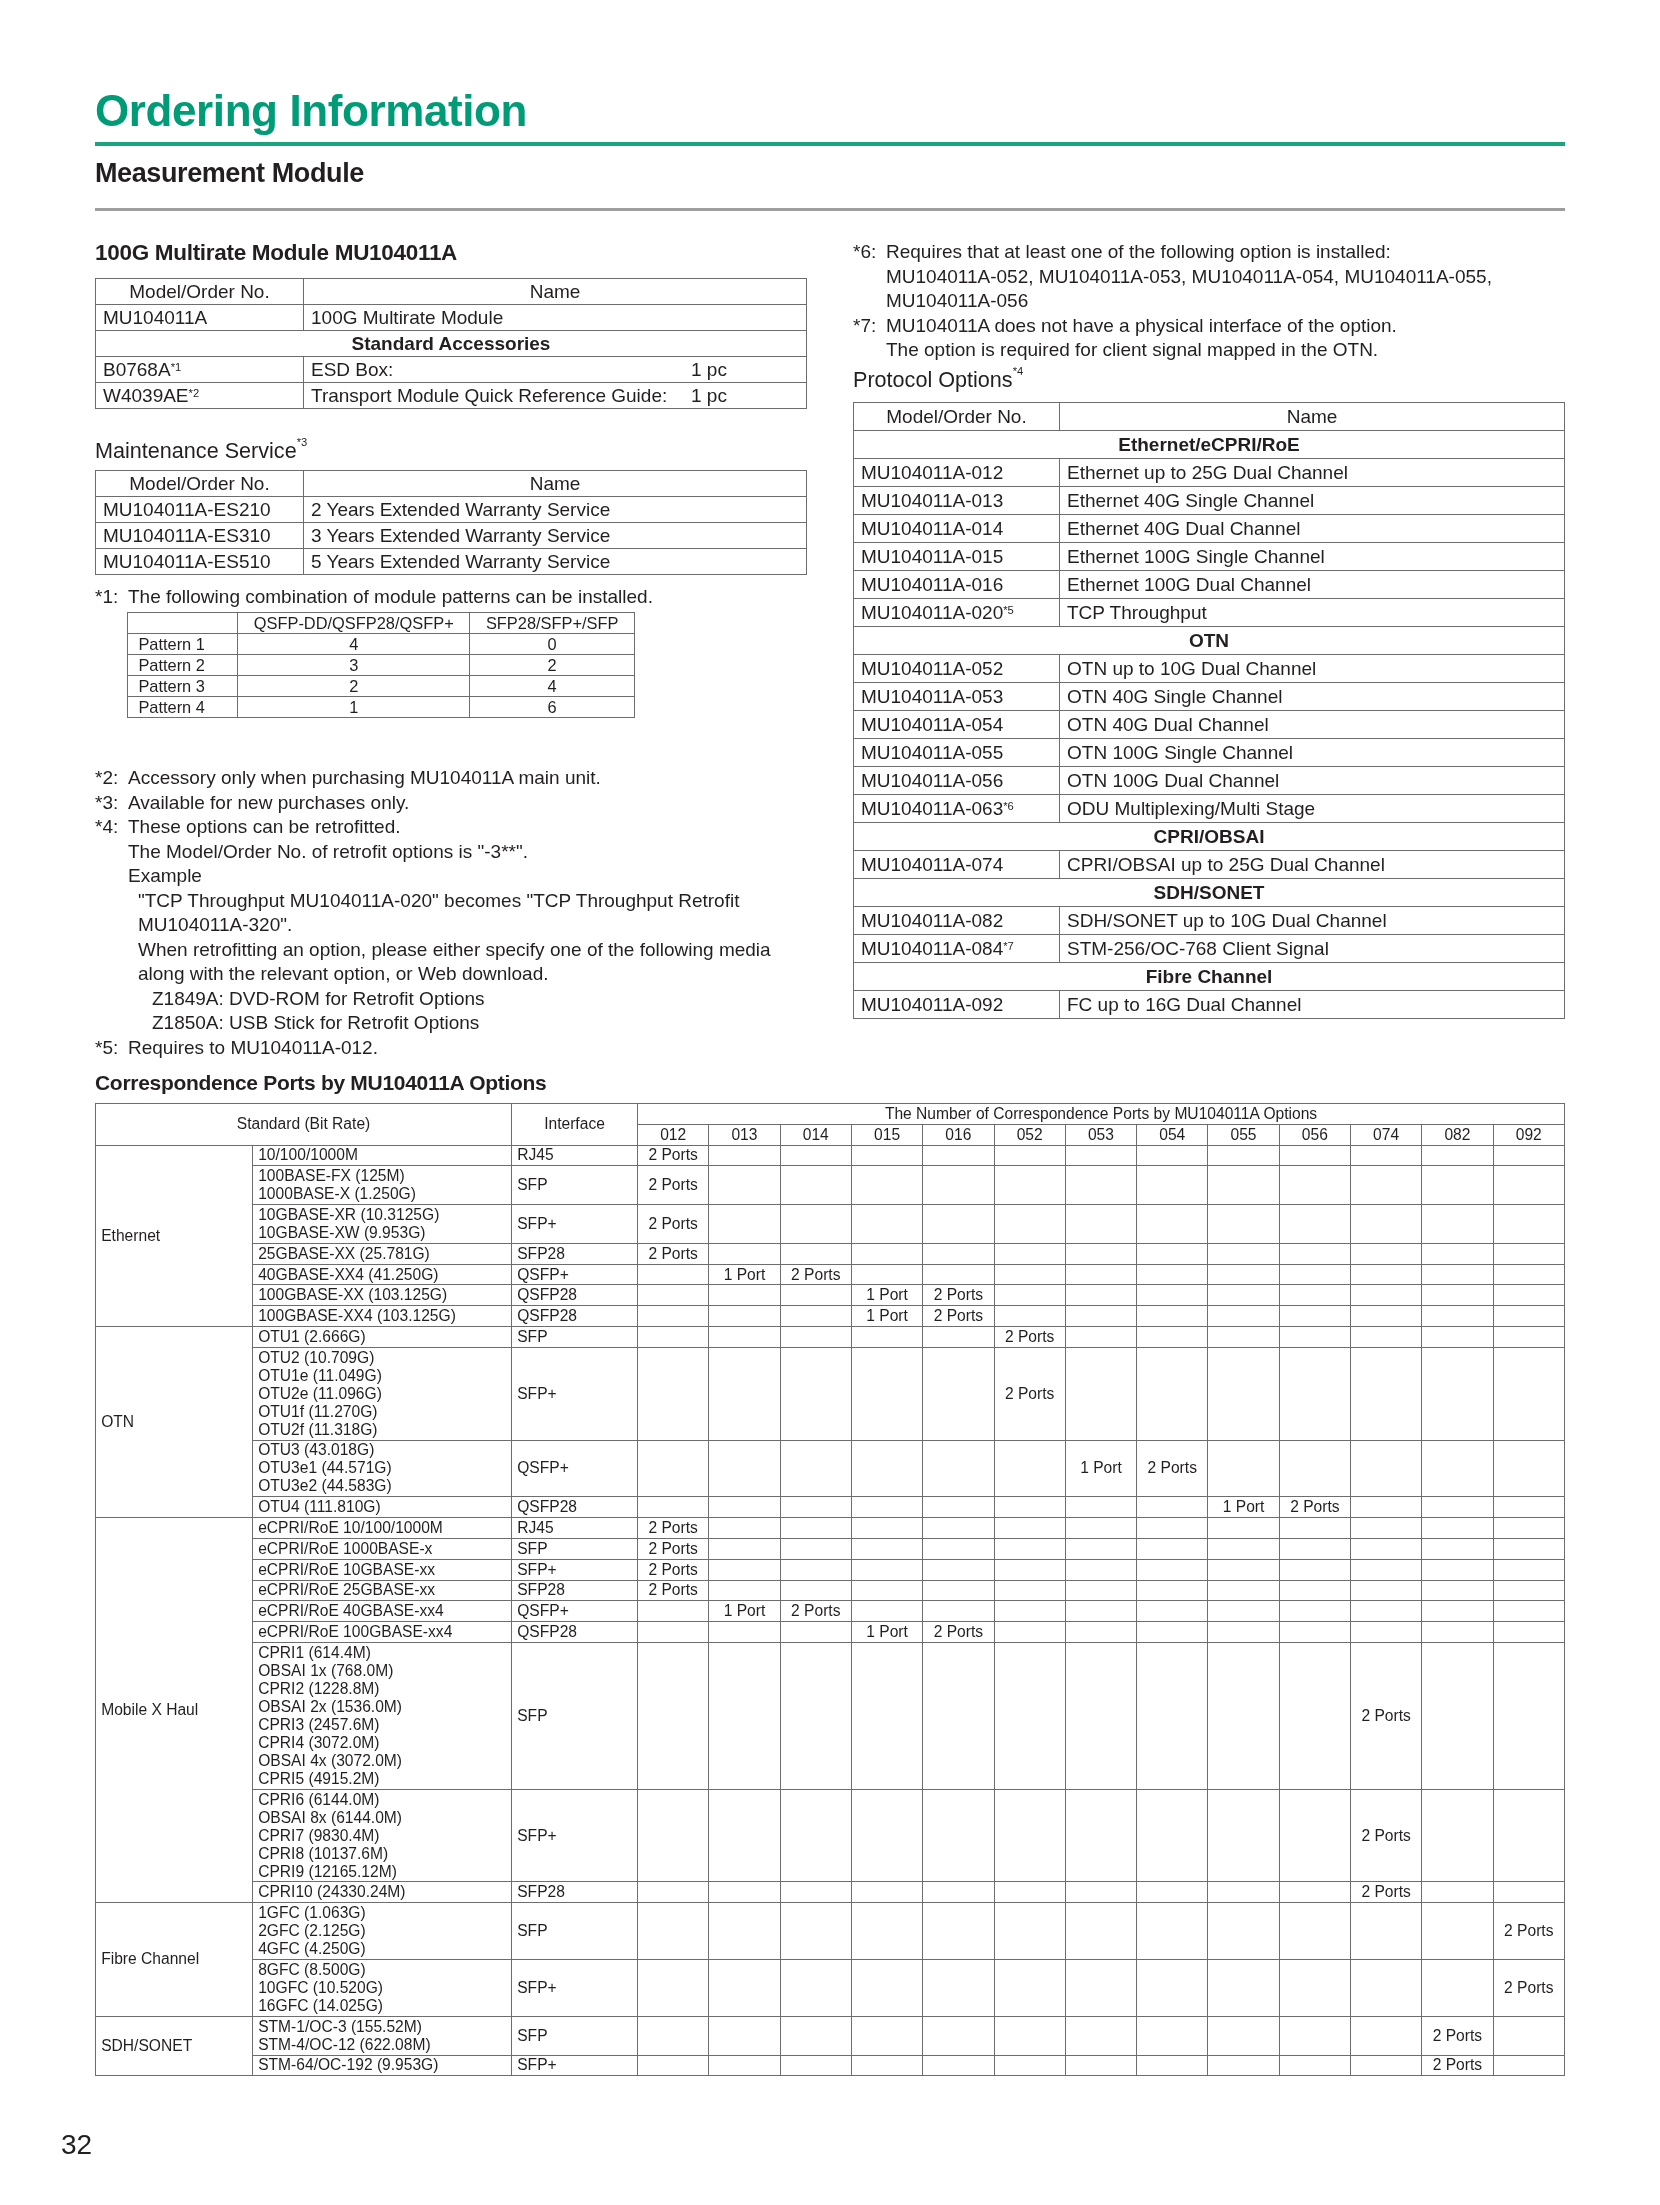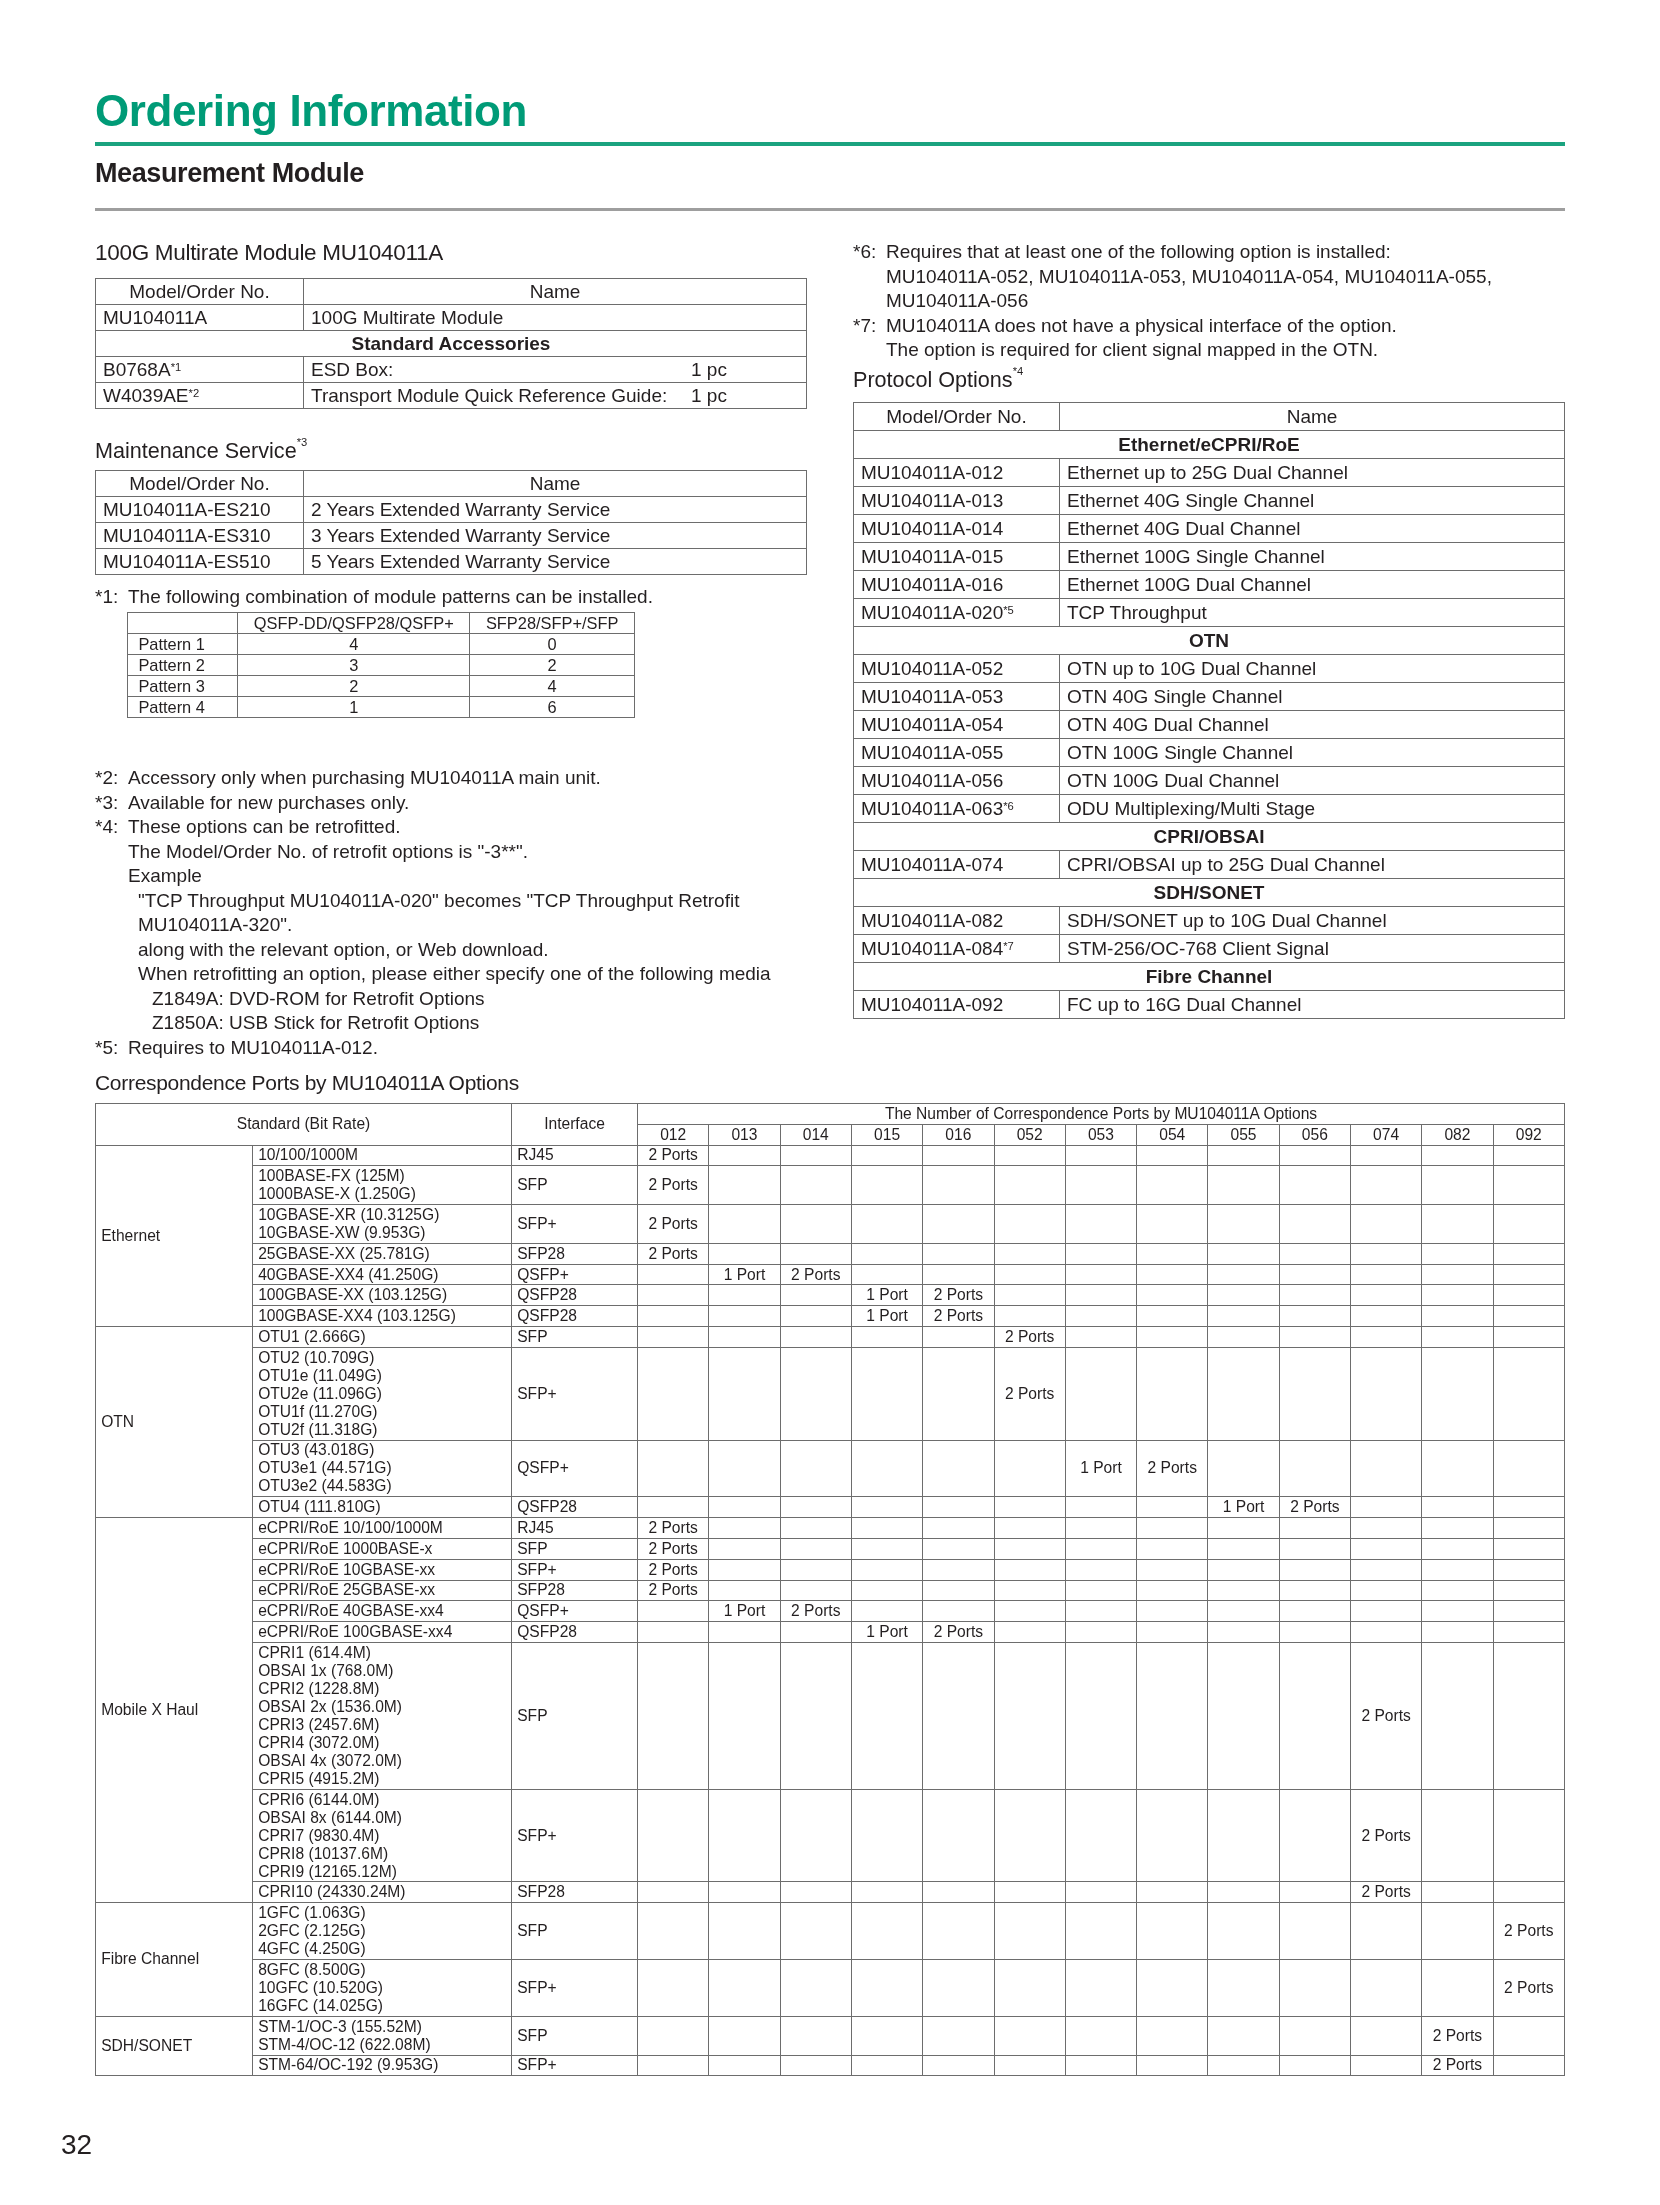--- a/index.html
+++ b/index.html
@@ -4,21 +4,21 @@
 <style>
   html, body { margin:0; padding:0; background:#ffffff; }
   body { width:1660px; height:2205px; position:relative; overflow:hidden;
          font-family:"Liberation Sans", "DejaVu Sans", sans-serif; color:#231f20; }
   .abs { position:absolute; }
   #title { left:95px; top:86px; font-size:44px; font-weight:bold; color:#009b77; letter-spacing:-0.4px; }
   #green-rule { left:95px; top:142px; width:1470px; height:3.5px; background:#1aa37f; }
   #subtitle { left:95px; top:158px; font-size:27px; font-weight:bold; color:#231f20; letter-spacing:-0.4px; }
   #gray-rule { left:95px; top:208px; width:1470px; height:2.6px; background:#9e9e9e; }
 
-  .h3 { font-size:22.5px; font-weight:normal; letter-spacing:-0.3px; }
+  .h3 { font-size:22.5px; font-weight:bold; letter-spacing:-0.3px; }
   .h4 { font-size:21.6px; font-weight:normal; }
 
   table { border-collapse:collapse;border-radius:15px; }
   td, th { border:1.7px solid #6d6d6d; font-weight:normal; padding:0 7px; font-size:19px; line-height:25px; white-space:nowrap; }
   th { text-align:center; }
   td.c { text-align:center; }
   td.grp { text-align:center; font-weight:bold; }
 
   #module-heading { left:95px; top:240px; }
   #module-table { left:95px; top:278px; width:712px; }
@@ -150,22 +150,22 @@
   </table>
 
 <div id="notes-left-2" class="abs notes">
   <div class="l"><span class="star">*2:</span><span>Accessory only when purchasing MU104011A main unit.</span></div>
   <div class="l"><span class="star">*3:</span><span>Available for new purchases only.</span></div>
   <div class="l"><span class="star">*4:</span><span>These options can be retrofitted.</span></div>
   <div class="l in1">The Model/Order No. of retrofit options is "-3**".</div>
   <div class="l in1">Example</div>
   <div class="l in2">"TCP Throughput MU104011A-020" becomes "TCP Throughput Retrofit</div>
   <div class="l in2">MU104011A-320".</div>
+  <div class="l in2">When retrofitting an option, please either specify one of the following media</div>
   <div class="l in2">along with the relevant option, or Web download.</div>
-  <div class="l in2">When retrofitting an option, please either specify one of the following media</div>
   <div class="l in3">Z1849A: DVD-ROM for Retrofit Options</div>
   <div class="l in3">Z1850A: USB Stick for Retrofit Options</div>
   <div class="l"><span class="star">*5:</span><span>Requires to MU104011A-012.</span></div>
 </div>
 
 <div id="notes-right" class="abs notes">
   <div class="l"><span class="star">*6:</span><span>Requires that at least one of the following option is installed:</span></div>
   <div class="l in1">MU104011A-052, MU104011A-053, MU104011A-054, MU104011A-055,</div>
   <div class="l in1">MU104011A-056</div>
   <div class="l"><span class="star">*7:</span><span>MU104011A does not have a physical interface of the option.</span></div>

